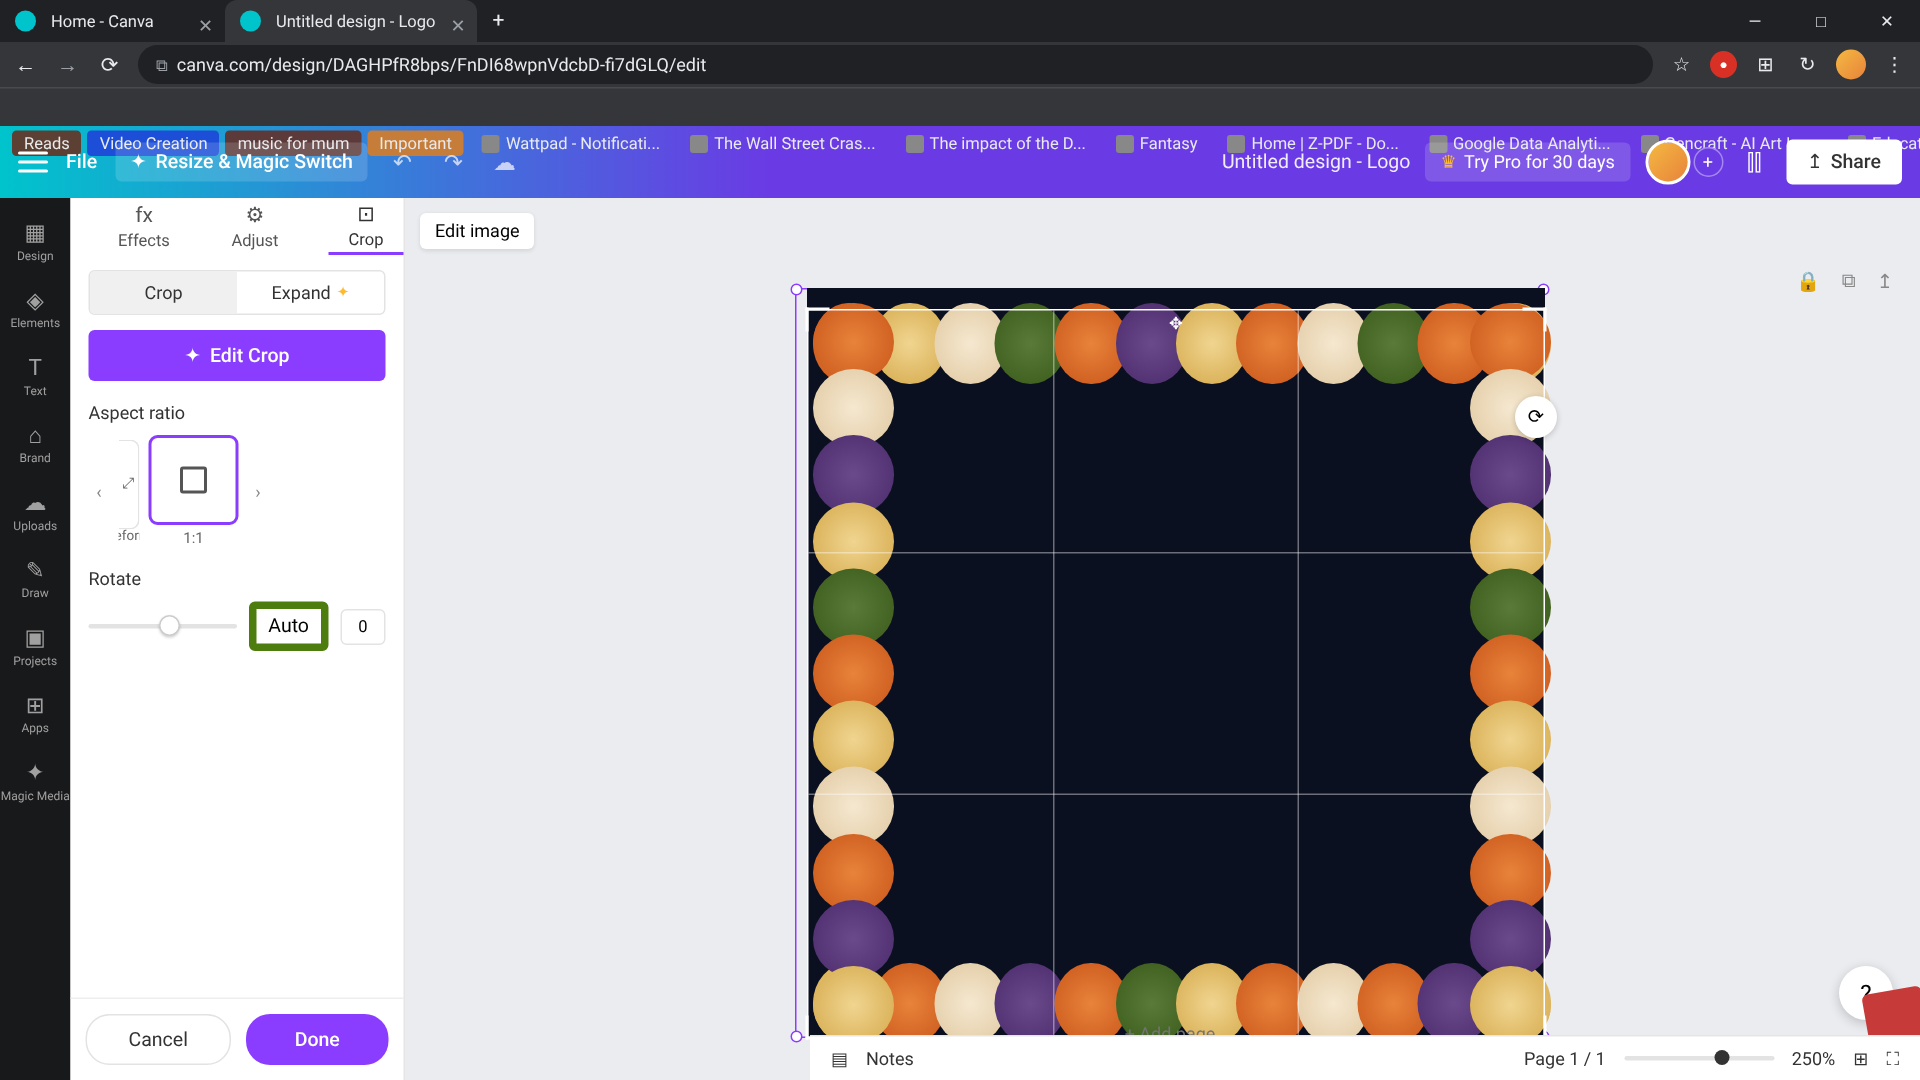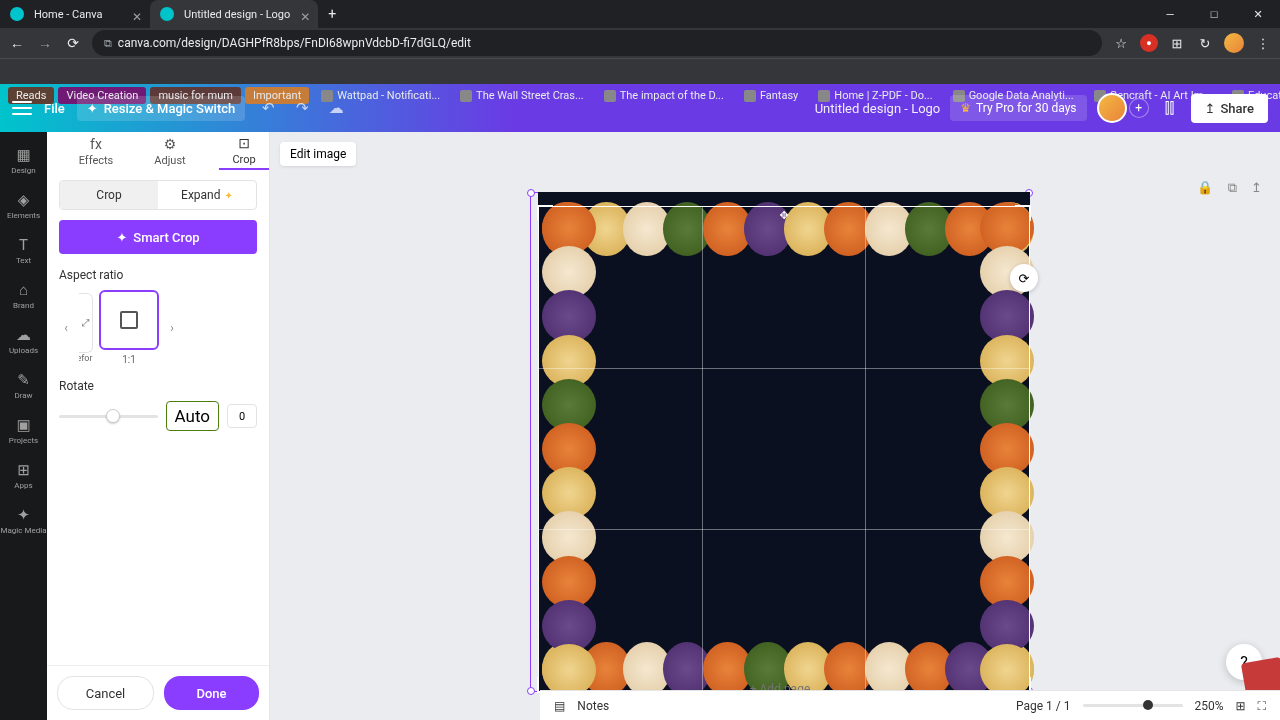--- a/index.html
+++ b/index.html
@@ -22,21 +22,21 @@
 .url-box { flex:1; height:26px; background:#202124; border-radius:14px; display:flex; align-items:center; padding:0 12px; color:#e8eaed; font-size:12px;}
 .url-box .lock { color:#9aa0a6; margin-right:6px; font-size:11px;}
 .addr-right { display:flex; gap:10px; align-items:center;}
 .addr-right .ico { width:18px; height:18px; display:flex; align-items:center; justify-content:center; color:#e8eaed; font-size:13px;}
 .red-dot { width:18px; height:18px; background:#d93025; border-radius:50%; display:flex; align-items:center; justify-content:center; color:#fff; font-size:9px;}
 .avatar-sm { width:20px; height:20px; border-radius:50%; background:linear-gradient(135deg,#f4b942,#e8833a);}
 
 .bm-bar { height:26px; background:#35363a; border-top:1px solid #4a4a4a; display:flex; align-items:center; padding:0 8px; gap:4px;}
 .bm { padding:2px 8px; font-size:11px; color:#e8eaed; border-radius:3px; display:flex; align-items:center; gap:4px; white-space:nowrap;margin-top:48px;}
 .bm.tag-reads{ background:#5c4033;}
-.bm.tag-video{ background:#701a75;}
+.bm.tag-video{ background:#1d4ed8;}
 .bm.tag-music{ background:#5c3a3a;}
 .bm.tag-imp{ background:#c77d3a;}
 .bm .fav{ width:12px;height:12px;background:#888;border-radius:2px;}
 
 
 .app-hdr { height:48px; background:linear-gradient(90deg,#00c4cc,#6a3be4 40%,#6a3be4); display:flex; align-items:center; padding:0 12px; gap:12px;}
 .app-hdr .ham { width:20px; height:14px; display:flex; flex-direction:column; justify-content:space-between;}
 .app-hdr .ham span { height:2px; background:#fff; border-radius:1px;}
 .app-hdr .item { color:#fff; font-size:13px; font-weight:500;}
 .app-hdr .magic { display:flex; align-items:center; gap:6px; background:rgba(255,255,255,0.15); padding:5px 10px; border-radius:4px;}
@@ -78,21 +78,21 @@
 .ratio-box { width:60px; height:60px; border:1px solid #e3e3e3; border-radius:6px; display:flex; align-items:center; justify-content:center;}
 .ratio-box.sel { border:2px solid #8b3dff;}
 .ratio-shape { border:2px solid #555; border-radius:2px;}
 .ratio-lbl { font-size:10px; color:#666;}
 .freeform-peek { width:14px; overflow:hidden; font-size:10px; color:#666; display:flex; flex-direction:column; align-items:center;}
 .freeform-peek .box {width:14px; height:60px; border:1px solid #e3e3e3; border-left:none; border-radius:0 6px 6px 0; display:flex; align-items:center; justify-content:center;}
 
 .rotate-row { display:flex; align-items:center; gap:8px; margin-top:8px;}
 .slider { flex:1; height:3px; background:#e3e3e3; border-radius:2px; position:relative;}
 .slider .thumb { width:14px; height:14px; background:#fff; border:1px solid #ccc; border-radius:50%; position:absolute; top:-6px; left:48%; box-shadow:0 1px 2px rgba(0,0,0,0.2);}
-.auto-btn { border:1px solid #4d7c0f; border-radius:4px; padding:4px 8px; font-size:17px;}
+.auto-btn { border:5px solid #4d7c0f; border-radius:4px; padding:4px 8px; font-size:13px;}
 .deg-box { width:30px; height:24px; border:1px solid #e3e3e3; border-radius:4px; display:flex; align-items:center; justify-content:center; font-size:11px;}
 
 .panel-footer { display:flex; gap:10px; padding:10px; border-top:1px solid #eee;}
 .btn { flex:1; height:34px; border-radius:16px; display:flex; align-items:center; justify-content:center; font-size:13px;}
 .btn-cancel { border:1px solid #e3e3e3; color:#333;}
 .btn-done { background:#8b3dff; color:#fff; font-weight:500;}
 
 .canvas-area { flex:1; background:#ebecf0; position:relative;}
 .edit-pill { position:absolute; top:10px; left:10px; background:#fff; padding:5px 10px; border-radius:4px; font-size:12px; box-shadow:0 1px 3px rgba(0,0,0,0.1);}
 .canvas-tools { position:absolute; top:48px; right:18px; display:flex; gap:14px; color:#888; font-size:13px;}
@@ -303,21 +303,21 @@
     <div class="panel-body">
       <div class="seg">
         <div class="seg-btn active">Crop</div>
         <div class="seg-btn">
             <span>Expand</span>
             <span class="ai-star">✦</span>
           </div>
       </div>
       <div class="smart-crop">
         <span>✦</span>
-        <span>Smart Crop</span>
+        <span>Edit Crop</span>
       </div>
       <div class="section-lbl">Aspect ratio</div>
       <div class="ratio-row">
         <span class="ratio-arrow">‹</span>
         <div class="freeform-peek">
             <div class="box">⤢</div>
             <span style="font-size:9px">eeform</span>
           </div>
         <div class="ratio-card">
             <div class="ratio-box sel">

